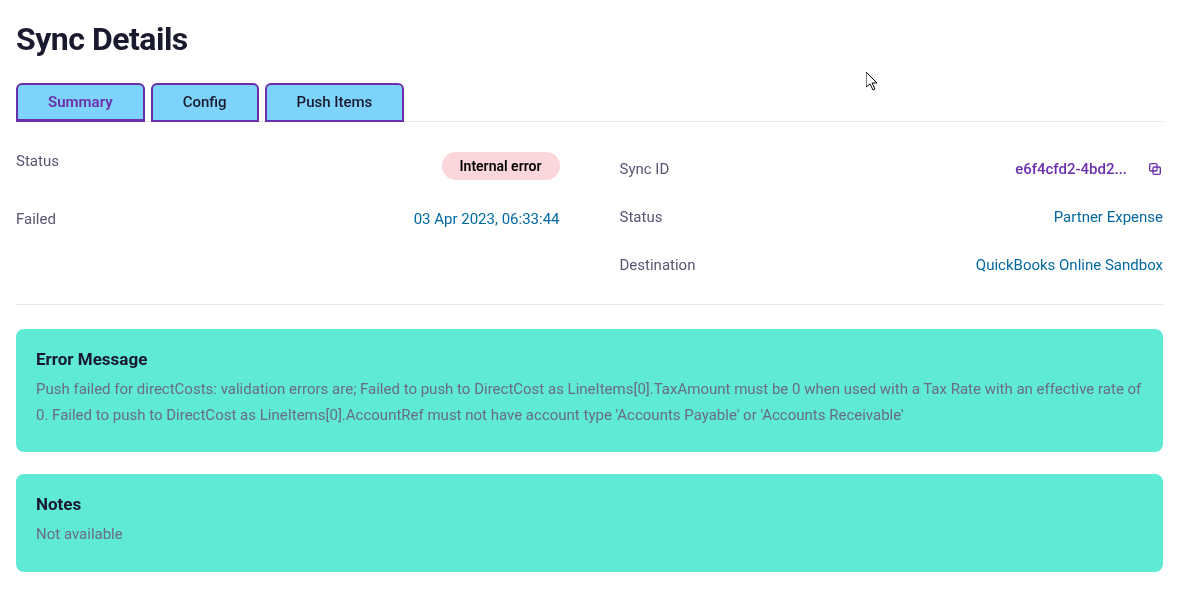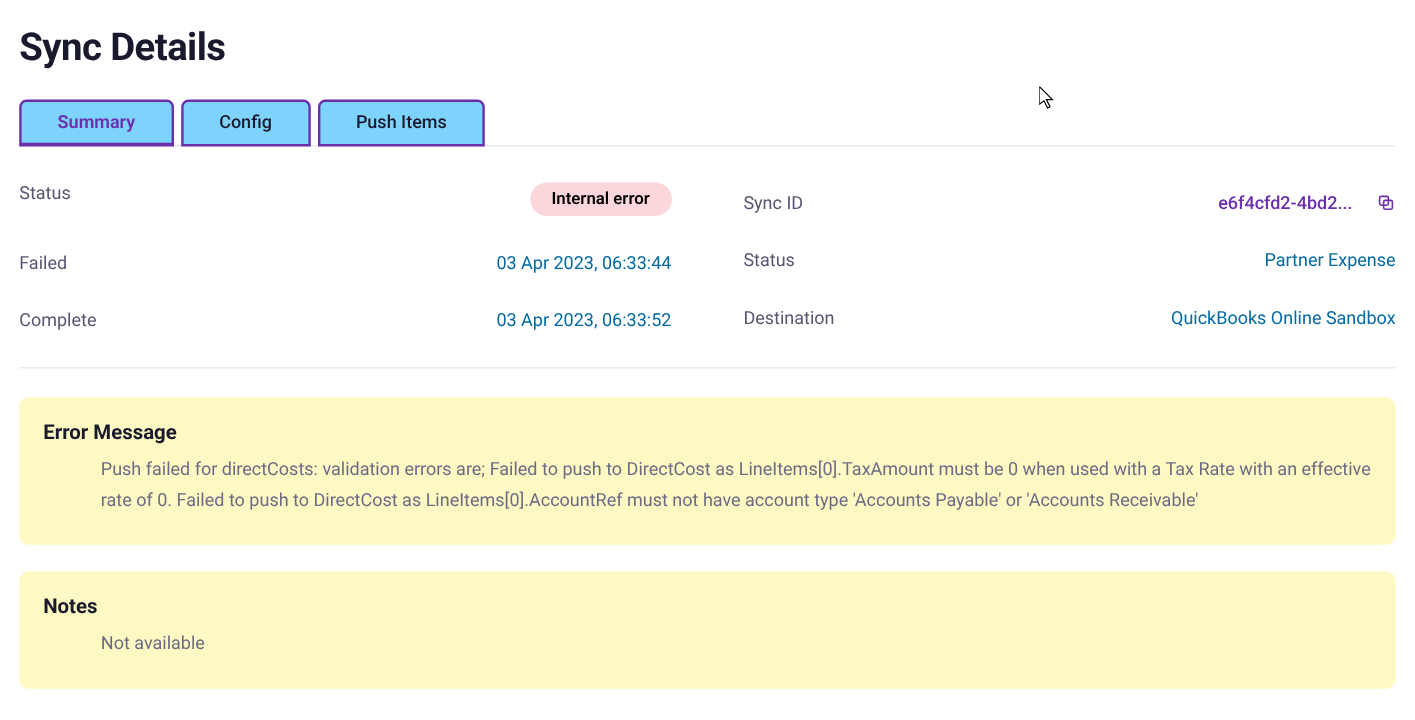--- a/index.html
+++ b/index.html
@@ -94,36 +94,35 @@
     }
     .copy-icon {
       width: 16px;
       height: 16px;
       cursor: pointer;
       stroke: #6b2fad;
       fill: none;
       stroke-width: 2;
     }
     .panel {
-      background: #fef9c3;
+      background: #5eead4;
       border-radius: 8px;
       padding: 20px 20px 24px 20px;
       margin-bottom: 22px;
     }
     .panel-title {
       font-size: 17px;
       font-weight: 700;
       color: #1a1a2e;
       margin-bottom: 8px;
     }
     .panel-body {
       font-size: 15px;
       line-height: 1.7;
       color: #6b6b85;
-      margin-left: 48px;
     }
     .cursor {
       position: absolute;
       left: 866px;
       top: 72px;
       pointer-events: none;
     }
   </style>
 </head>
 <body>
@@ -138,24 +137,20 @@
 
 <div class="details-grid">
   <div class="details-col">
     <div class="detail-row">
       <span class="detail-label">Status</span>
       <span class="status-badge">Internal error</span>
     </div>
     <div class="detail-row">
       <span class="detail-label">Failed</span>
       <span class="detail-value">03 Apr 2023, 06:33:44</span>
-    </div>
-    <div class="detail-row">
-      <span class="detail-label">Complete</span>
-      <span class="detail-value">03 Apr 2023, 06:33:52</span>
     </div>
   </div>
 
   <div class="details-col right">
     <div class="detail-row">
       <span class="detail-label">Sync ID</span>
       <span class="sync-id-wrap">
         <span class="sync-id-value">e6f4cfd2-4bd2...</span>
         <svg class="copy-icon" viewBox="0 0 24 24">
           <rect x="9" y="9" width="11" height="11" rx="2"></rect>

